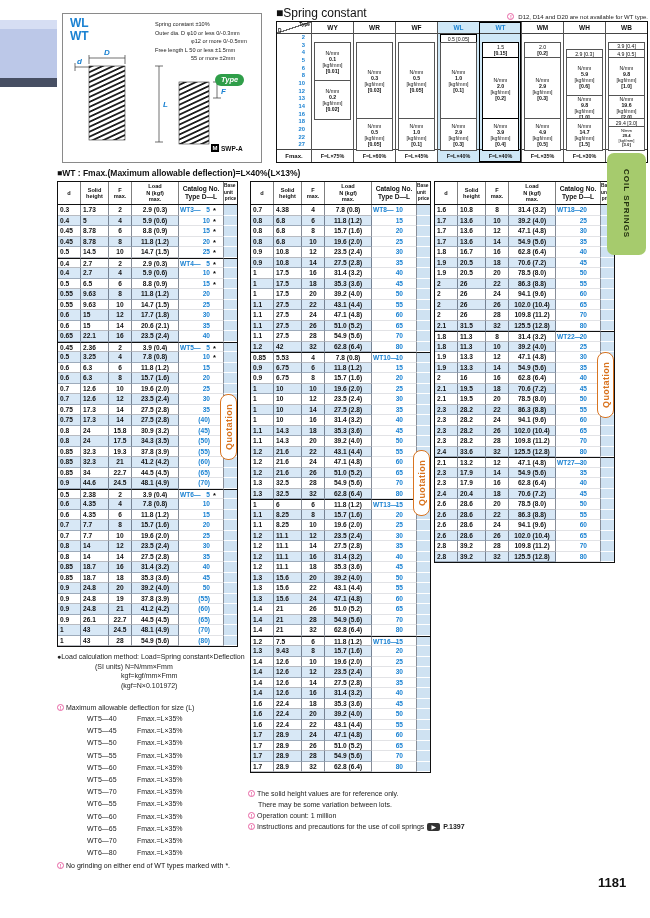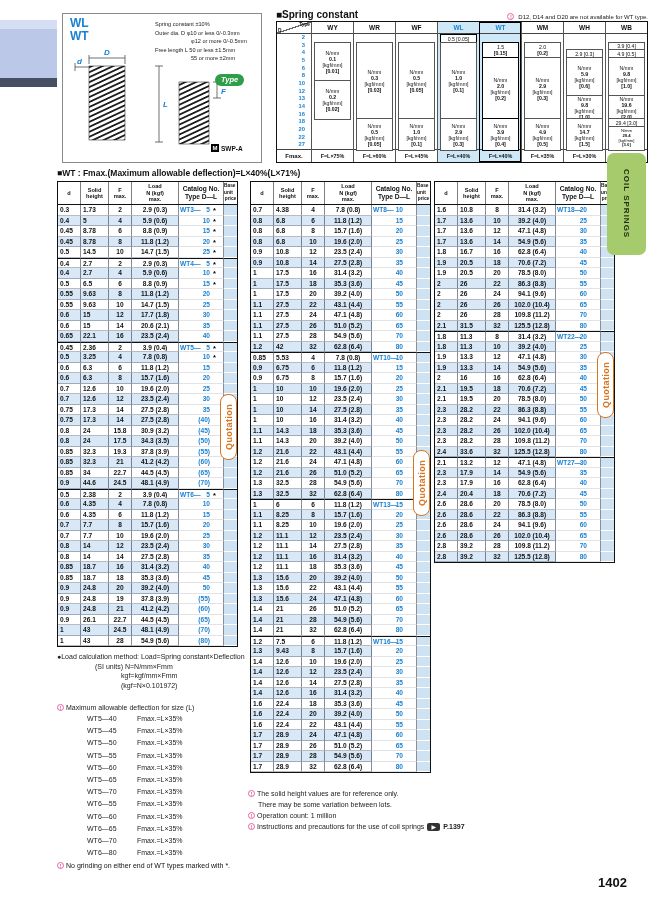--- a/index.html
+++ b/index.html
@@ -18,21 +18,21 @@
   .rohs{position:absolute;left:152px;top:60px;background:#2f9e49;color:#fff;font-weight:bold;
         font-style:italic;font-size:7.5px;padding:1px 6px 2px;border-radius:8px;}
   .swp{position:absolute;left:148px;top:130px;font-size:6.5px;font-weight:bold;display:flex;align-items:center;gap:2px;}
   .m-badge{display:inline-block;width:8px;height:8px;background:#000;color:#fff;font-size:6px;
            line-height:8px;text-align:center;font-weight:bold;}
   .spring-svg{position:absolute;left:0;top:0;}
   .dim-label{font-size:8px;font-weight:bold;font-style:italic;fill:#1b82d2;}
   
   .sc-section{position:absolute;left:276px;top:7px;width:372px;}
   .sc-titlebar{display:flex;justify-content:space-between;align-items:flex-end;height:13px;}
-  .sc-title{font-size:10px;font-weight:bold;}
+  .sc-title{font-size:12px;font-weight:normal;}
   .sc-note{font-size:6px;color:#222;display:flex;align-items:center;gap:2px;}
   .sc-grid{display:flex;border:1.4px solid #111;background:#fff;margin-top:1px;}
   .sc-dcol{width:34px;display:flex;flex-direction:column;}
   .sc-corner{height:11px;border-bottom:1px solid #444;position:relative;
      background:linear-gradient(to bottom right,transparent 47%,#666 47%,#666 53%,transparent 53%);}
   .sc-corner .t{position:absolute;right:1px;top:0;font-size:4.8px;font-weight:bold;}
   .sc-corner .d{position:absolute;left:1px;bottom:0;font-size:4.8px;font-weight:bold;}
   .sc-dvals{height:115px;display:flex;flex-direction:column;}
   .sc-dv{flex:1;font-size:5.8px;font-weight:bold;color:#1b82d2;text-align:right;padding-right:6px;line-height:7.6px;}
   .sc-dfmax{height:12px;border-top:1px solid #444;font-size:6px;font-weight:bold;text-align:center;line-height:12px;}
@@ -376,21 +376,21 @@
                 <div>[3.0]</div>
               </div>
             </div>
             <div class="sc-col-f">F=L×25%</div>
           </div>
         </div>
     </div>
   </div>
 
   <div class="wt-section">
-    <div class="wt-title">■WT : Fmax.(Maximum allowable deflection)=L×40%(L×71%)</div>
+    <div class="wt-title">■WT : Fmax.(Maximum allowable deflection)=L×40%(L×13%)</div>
     <div class="wt-tables">
         <div class="wt-table" style="left: 0px;">
           <div class="wt-head">
             <div class="wt-hcell c-d">
               <div>d</div>
             </div>
             <div class="wt-hcell c-solid">
               <div>Solid</div>
               <div>height</div>
             </div>
@@ -1563,14 +1563,14 @@
       <span>Instructions and precautions for the use of coil springs</span>
       <span class="ref-icon">▶</span>
       <span class="ref-page">P.1397</span>
     </div>
   </div>
 
   <div class="green-tab">
     <span>COIL SPRINGS</span>
   </div>
 
-  <div class="page-num">1402</div>
+  <div class="page-num">1181</div>
 </div>
 
 </body></html>

